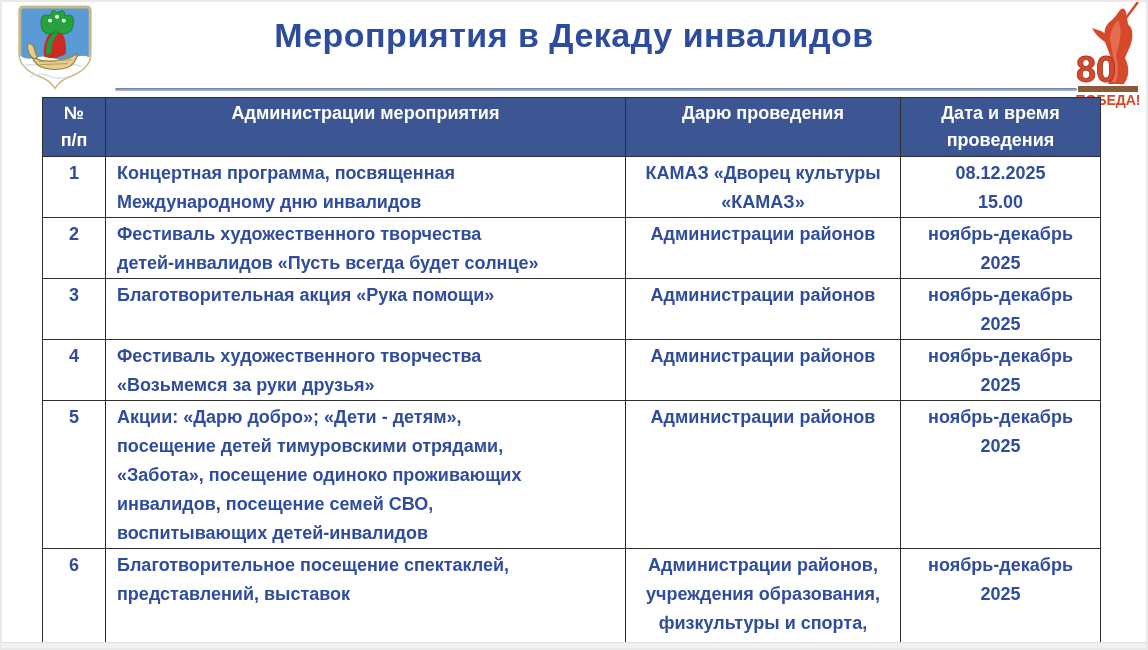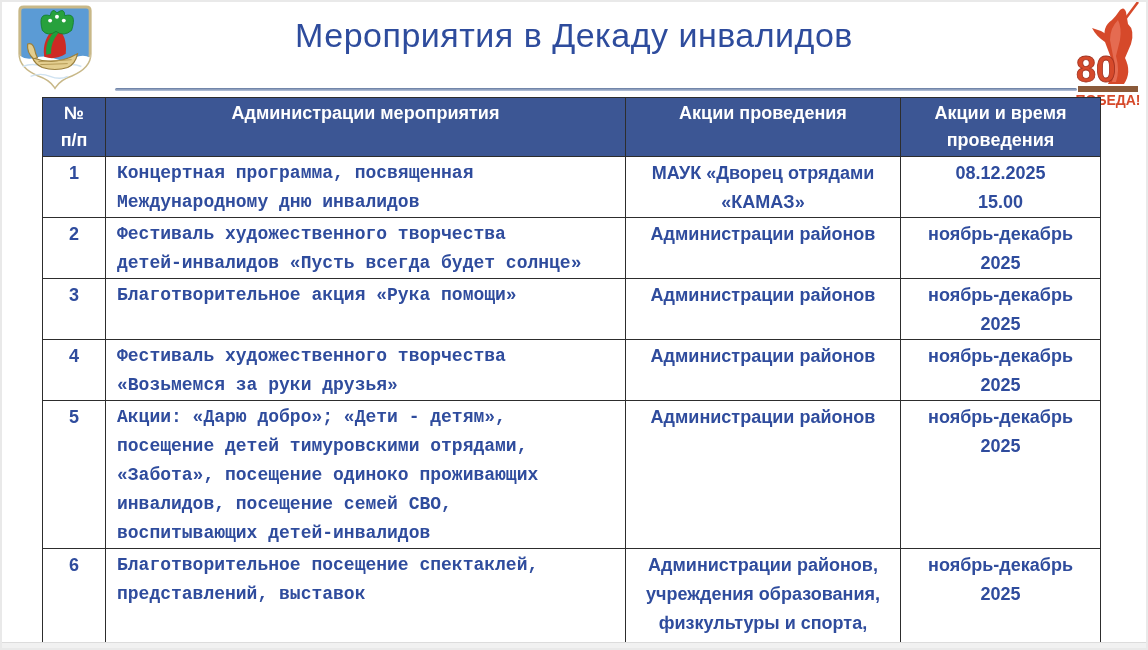--- a/index.html
+++ b/index.html
@@ -9,21 +9,21 @@
     font-family:"Liberation Sans", sans-serif;
   }
   .frame{position:absolute;inset:0;border:2px solid #e9e9e9;pointer-events:none;z-index:50;}
   .bottom-strip{position:absolute;left:0;right:0;bottom:0;height:7px;background:#f1f1f1;border-top:1px solid #dcdcdc;z-index:40;}
 
   
   .coat{position:absolute;left:10px;top:4px;width:90px;height:86px;}
   .victory{position:absolute;right:2px;top:0;width:74px;height:110px;}
   .slide-title{
     position:absolute;left:130px;right:130px;top:16px;
-    text-align:center;font-size:34px;font-weight:normal;color:#2e4c9d;
+    text-align:center;font-size:34px;font-weight:bold;color:#2e4c9d;
     letter-spacing:0.5px;
   }
   .title-underline{
     position:absolute;left:115px;top:88px;width:962px;height:3px;
     background:linear-gradient(to bottom,#64799f,#b9c6dc);
     border-radius:2px;
   }
 
   
   table.events{
@@ -39,21 +39,21 @@
   }
   table.events thead th{
     background:#3c5694;color:#ffffff;
     font-size:18px;font-weight:bold;line-height:27px;
     text-align:center;padding:2px 4px 0 4px;height:56px;
   }
   table.events tbody td{
     color:#2f4c9d;font-size:18px;font-weight:bold;line-height:29px;
     padding:2px 6px 0 6px;text-align:center;
   }
-  table.events tbody td.cell-name{text-align:left;padding-left:11px;padding-right:8px;font-family:Liberation Mono, monospace;}
+  table.events tbody td.cell-name{text-align:left;padding-left:11px;padding-right:8px;}
   tbody tr:nth-child(1){height:60px;}
   tbody tr:nth-child(2){height:61px;}
   tbody tr:nth-child(3){height:53px;}
   tbody tr:nth-child(4){height:60px;}
   tbody tr:nth-child(5){height:140px;}
   tbody tr:nth-child(6){height:104px;}
 </style>
 </head>
 <body>
 
@@ -99,46 +99,46 @@
     <col style="width:63px">
     <col style="width:520px">
     <col style="width:275px">
     <col style="width:200px">
   </colgroup>
   <thead>
     <tr>
       <th>№
 п/п</th>
       <th>Администрации мероприятия</th>
-      <th>Акции проведения</th>
-      <th>Акции и время
+      <th>Дарю проведения</th>
+      <th>Дата и время
 проведения</th>
     </tr>
   </thead>
   <tbody>
     <tr>
       <td class="cell-num">1</td>
       <td class="cell-name">Концертная программа, посвященная
 Международному дню инвалидов</td>
-      <td class="cell-place">МАУК «Дворец отрядами
+      <td class="cell-place">КАМАЗ «Дворец культуры
 «КАМАЗ»</td>
       <td class="cell-date">08.12.2025
 15.00</td>
     </tr>
     <tr>
       <td class="cell-num">2</td>
       <td class="cell-name">Фестиваль художественного творчества
 детей-инвалидов «Пусть всегда будет солнце»</td>
       <td class="cell-place">Администрации районов</td>
       <td class="cell-date">ноябрь-декабрь
 2025</td>
     </tr>
     <tr>
       <td class="cell-num">3</td>
-      <td class="cell-name">Благотворительное акция «Рука помощи»</td>
+      <td class="cell-name">Благотворительная акция «Рука помощи»</td>
       <td class="cell-place">Администрации районов</td>
       <td class="cell-date">ноябрь-декабрь
 2025</td>
     </tr>
     <tr>
       <td class="cell-num">4</td>
       <td class="cell-name">Фестиваль художественного творчества
 «Возьмемся за руки друзья»</td>
       <td class="cell-place">Администрации районов</td>
       <td class="cell-date">ноябрь-декабрь

